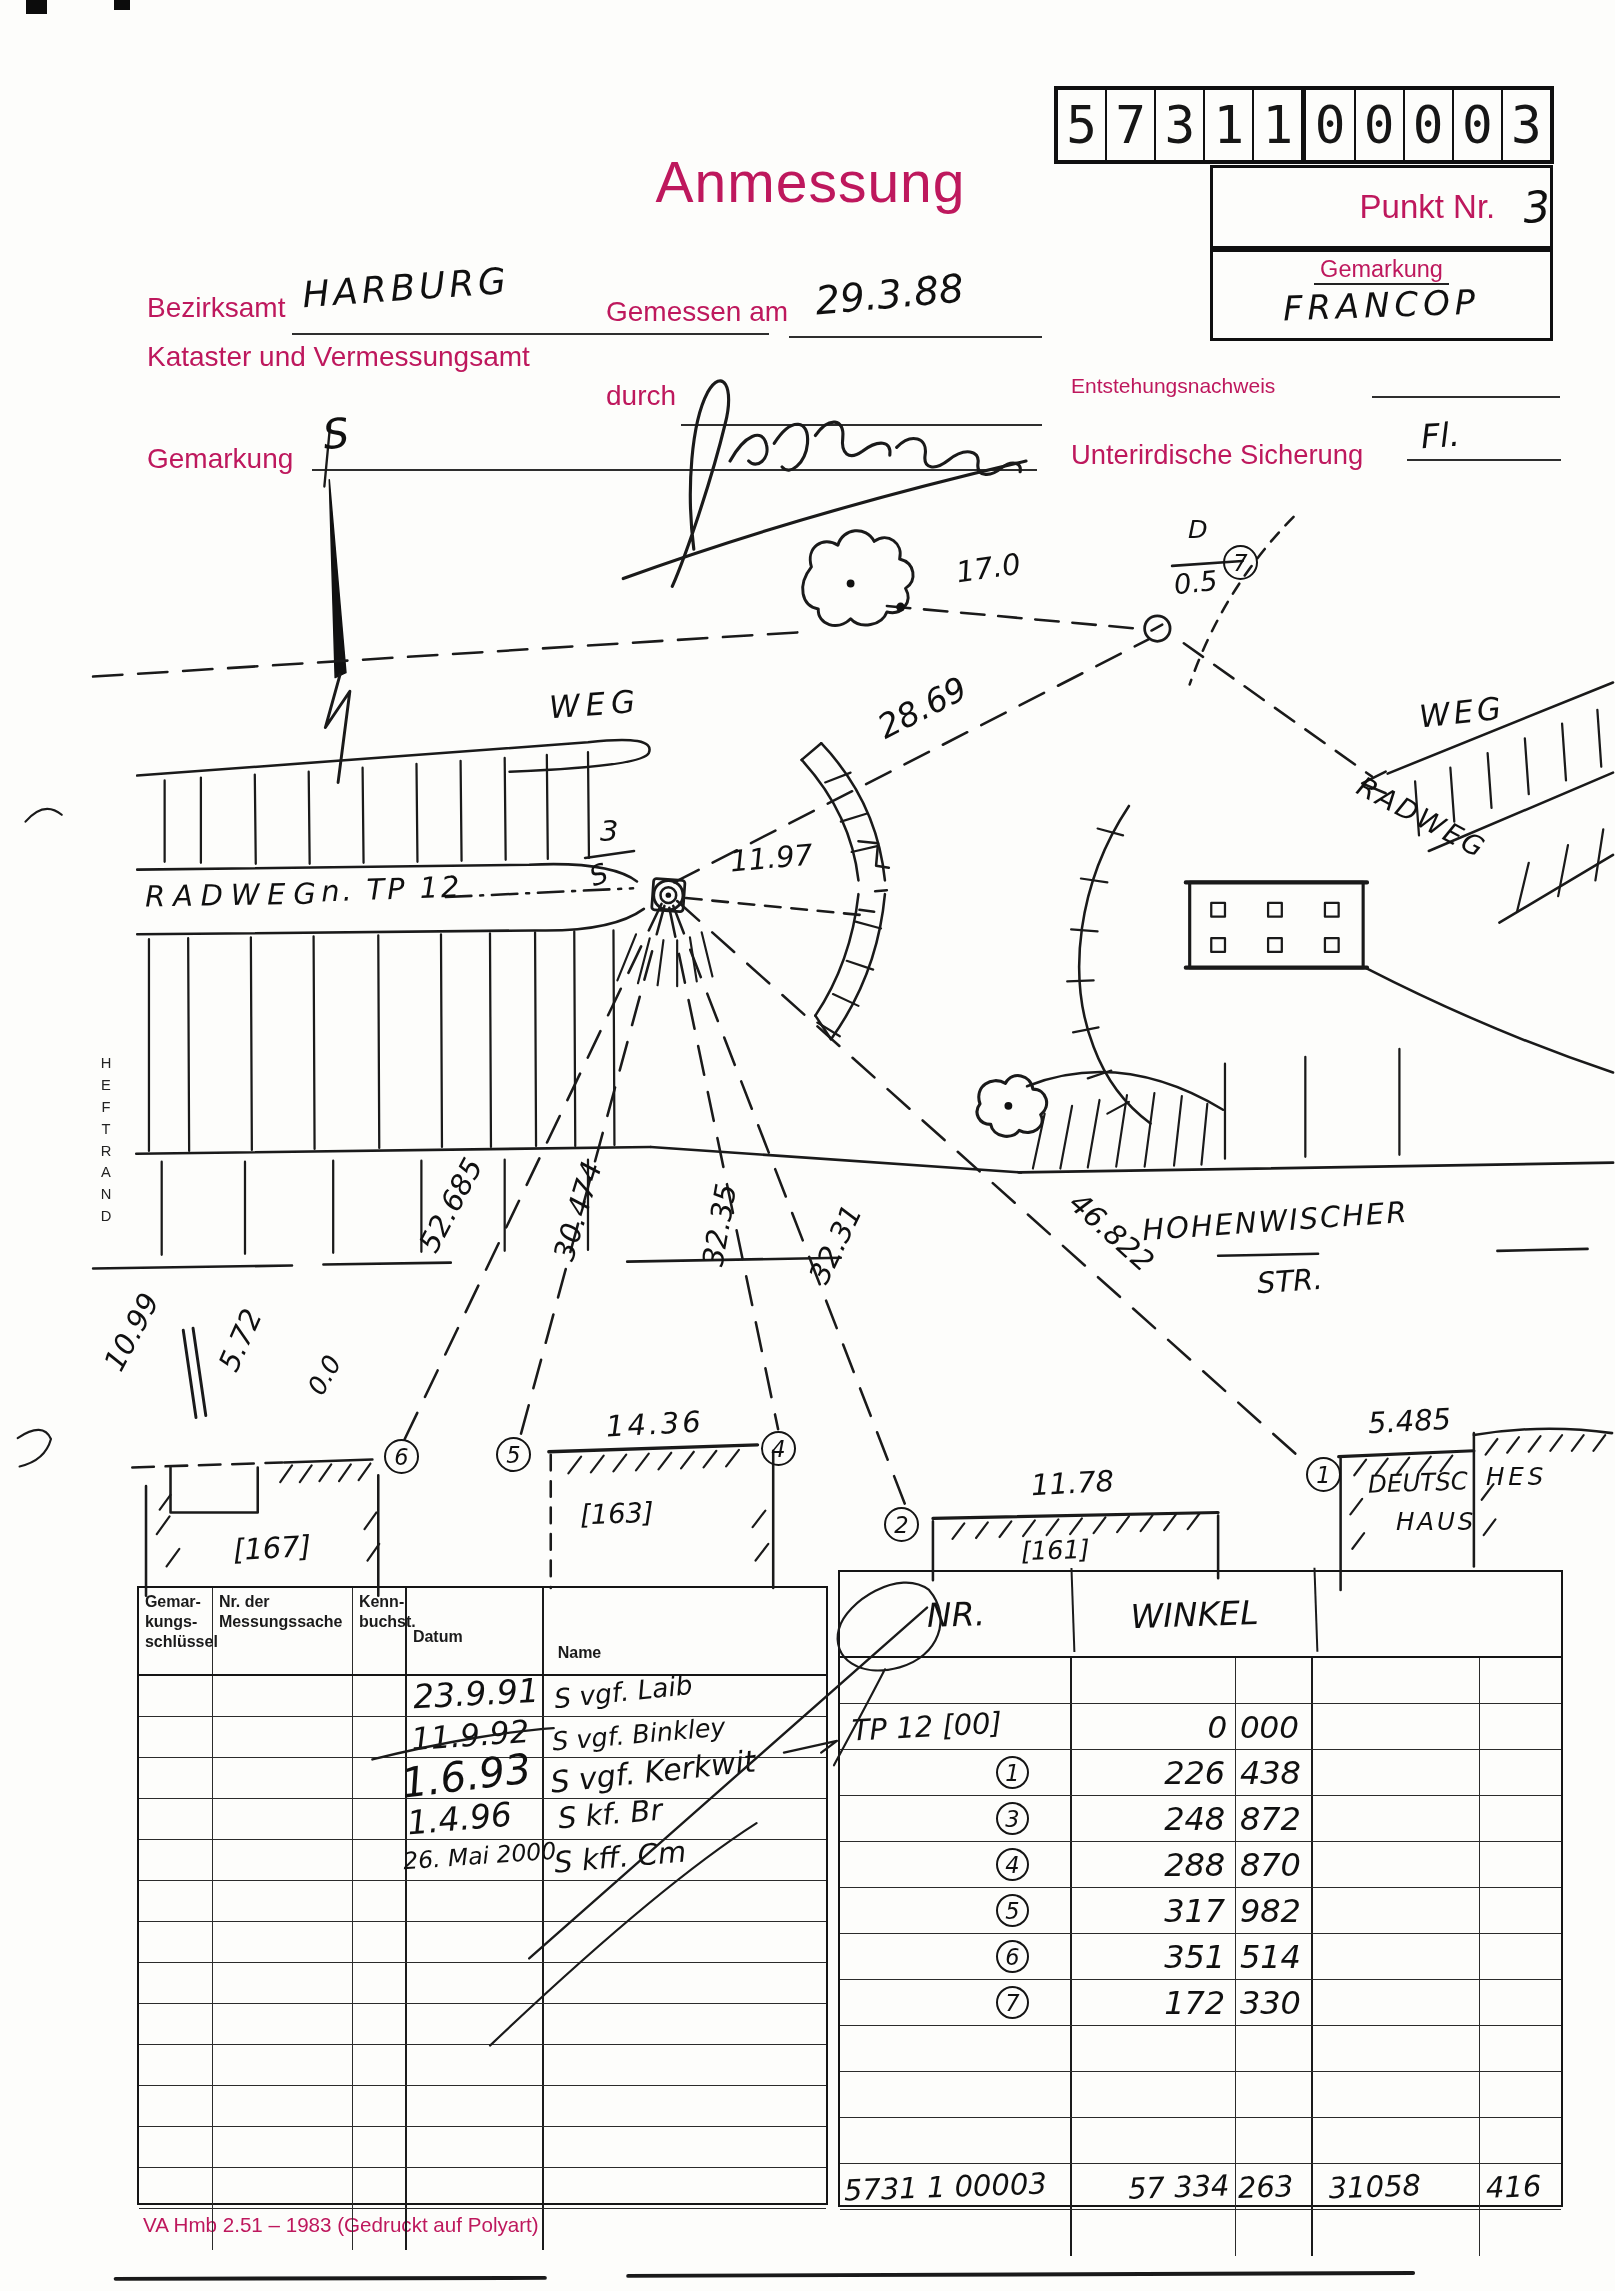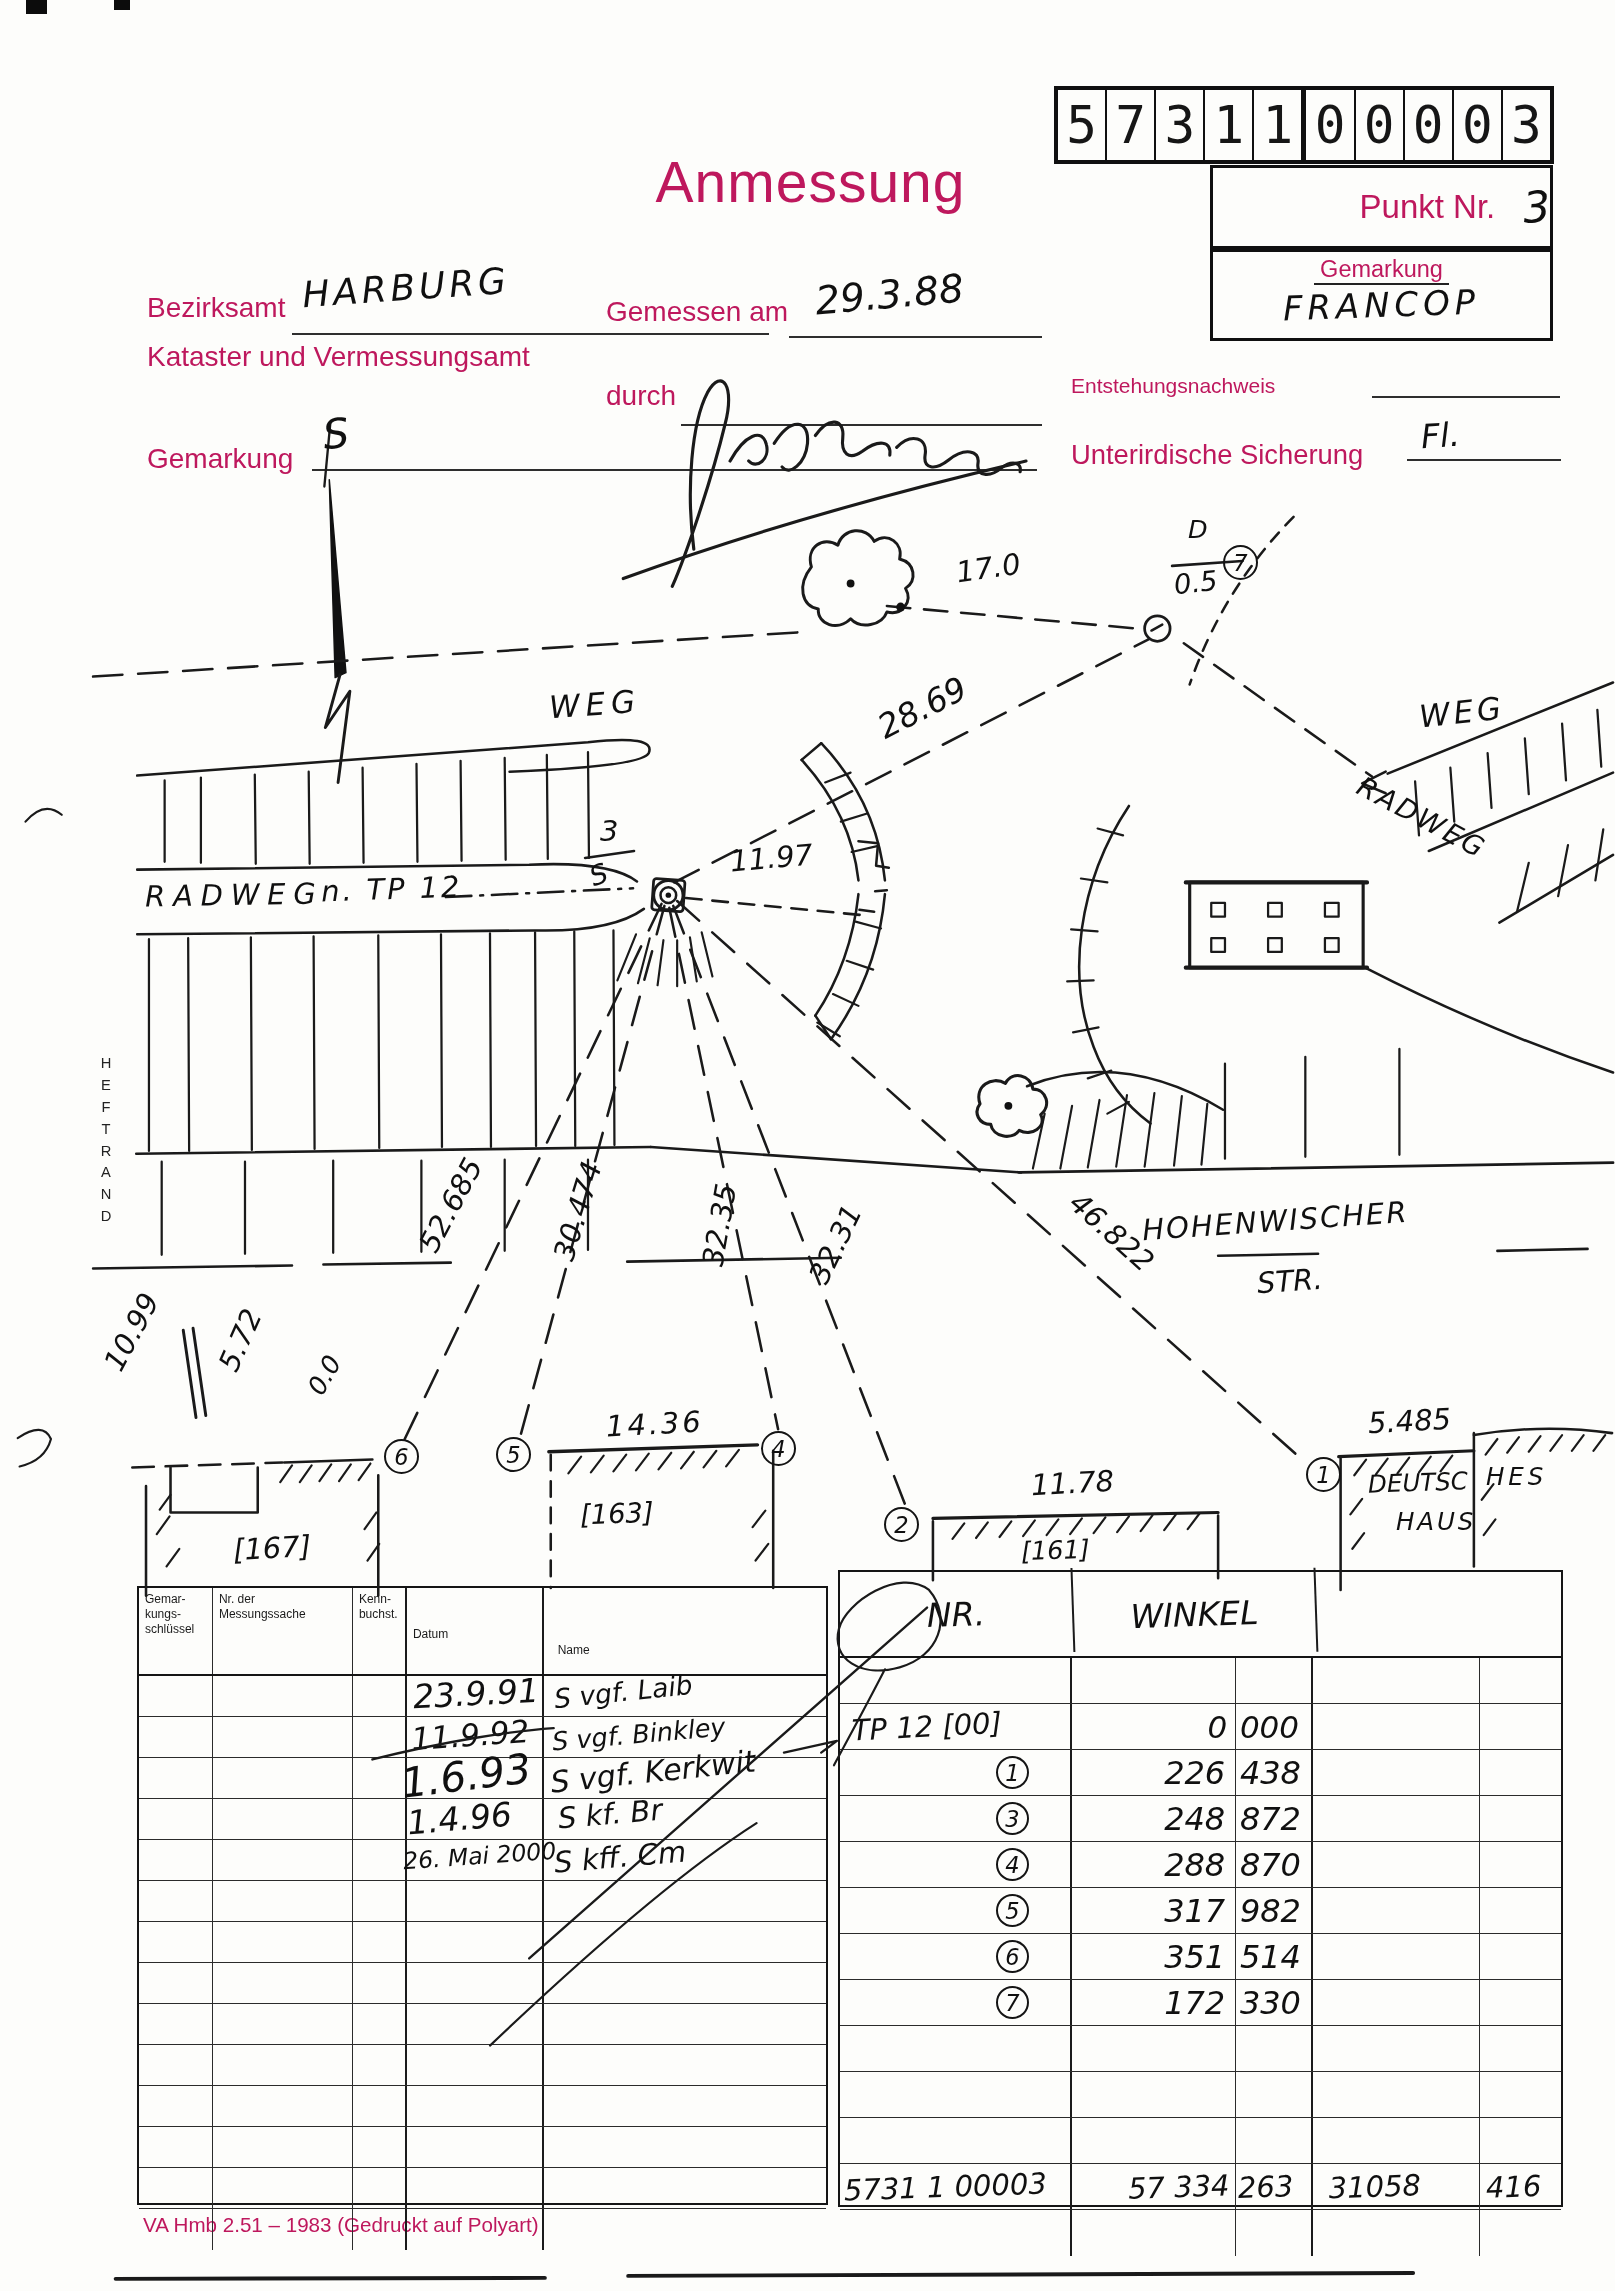--- a/index.html
+++ b/index.html
@@ -25,21 +25,21 @@
           box-sizing:border-box;z-index:2;}
   .lt-row{display:flex;height:41px;border-bottom:1.6px solid #2b2b2b;box-sizing:border-box;}
   .lt-row.hdr{height:88px;border-bottom:2.9px solid #151515;}
   .lt-row:last-child{border-bottom:none;}
   .lt-c{box-sizing:border-box;height:100%;position:relative;overflow:visible;}
   .lt-c1{width:74px;border-right:1.6px solid #2b2b2b;}
   .lt-c2{width:140px;border-right:1.6px solid #2b2b2b;}
   .lt-c3{width:54px;border-right:2.9px solid #1b1b1b;}
   .lt-c4{width:137px;border-right:2.9px solid #1b1b1b;}
   .lt-c5{flex:1;}
-  .lt-h{font-size:12px;font-weight:normal;line-height:1.25;padding:3.9px 2.9px 0 5.9px;}
+  .lt-h{font-size:16px;font-weight:bold;line-height:1.25;padding:3.9px 2.9px 0 5.9px;}
   
   .rtable{position:absolute;left:838px;top:1570px;width:725px;height:637px;border:2.9px solid #151515;
           box-sizing:border-box;z-index:2;}
   .rt-row{display:flex;height:46px;border-bottom:1.6px solid #2b2b2b;box-sizing:border-box;}
   .rt-row.hdr{height:86px;border-bottom:2.9px solid #151515;}
   .rt-row:last-child{border-bottom:none;}
   .rt-c{box-sizing:border-box;height:100%;position:relative;overflow:visible;display:flex;align-items:center;}
   .rt-c1{width:232px;border-right:2.5px solid #1b1b1b;}
   .rt-c2{width:164px;border-right:1.6px solid #2b2b2b;justify-content:flex-end;}
   .rt-c3{width:77px;border-right:2.9px solid #1b1b1b;}

